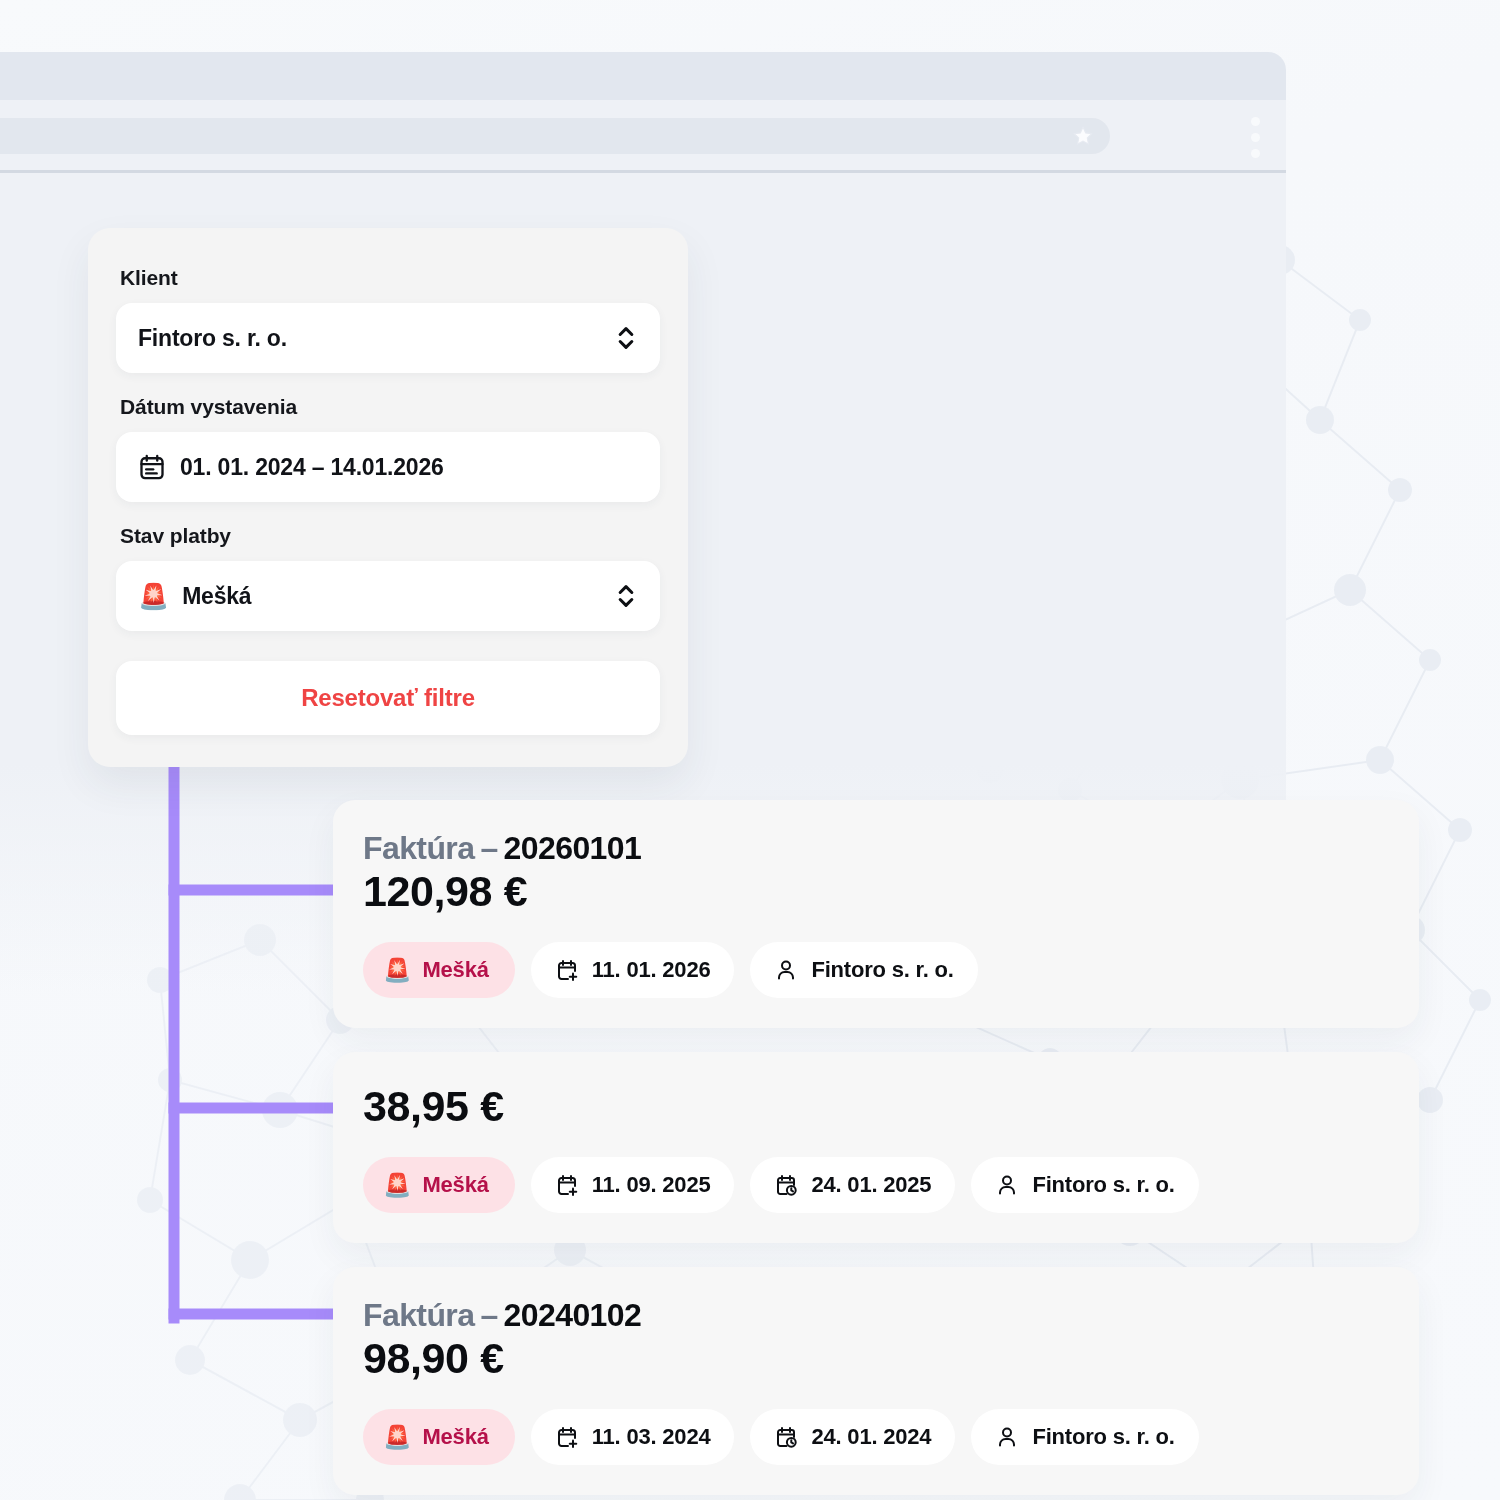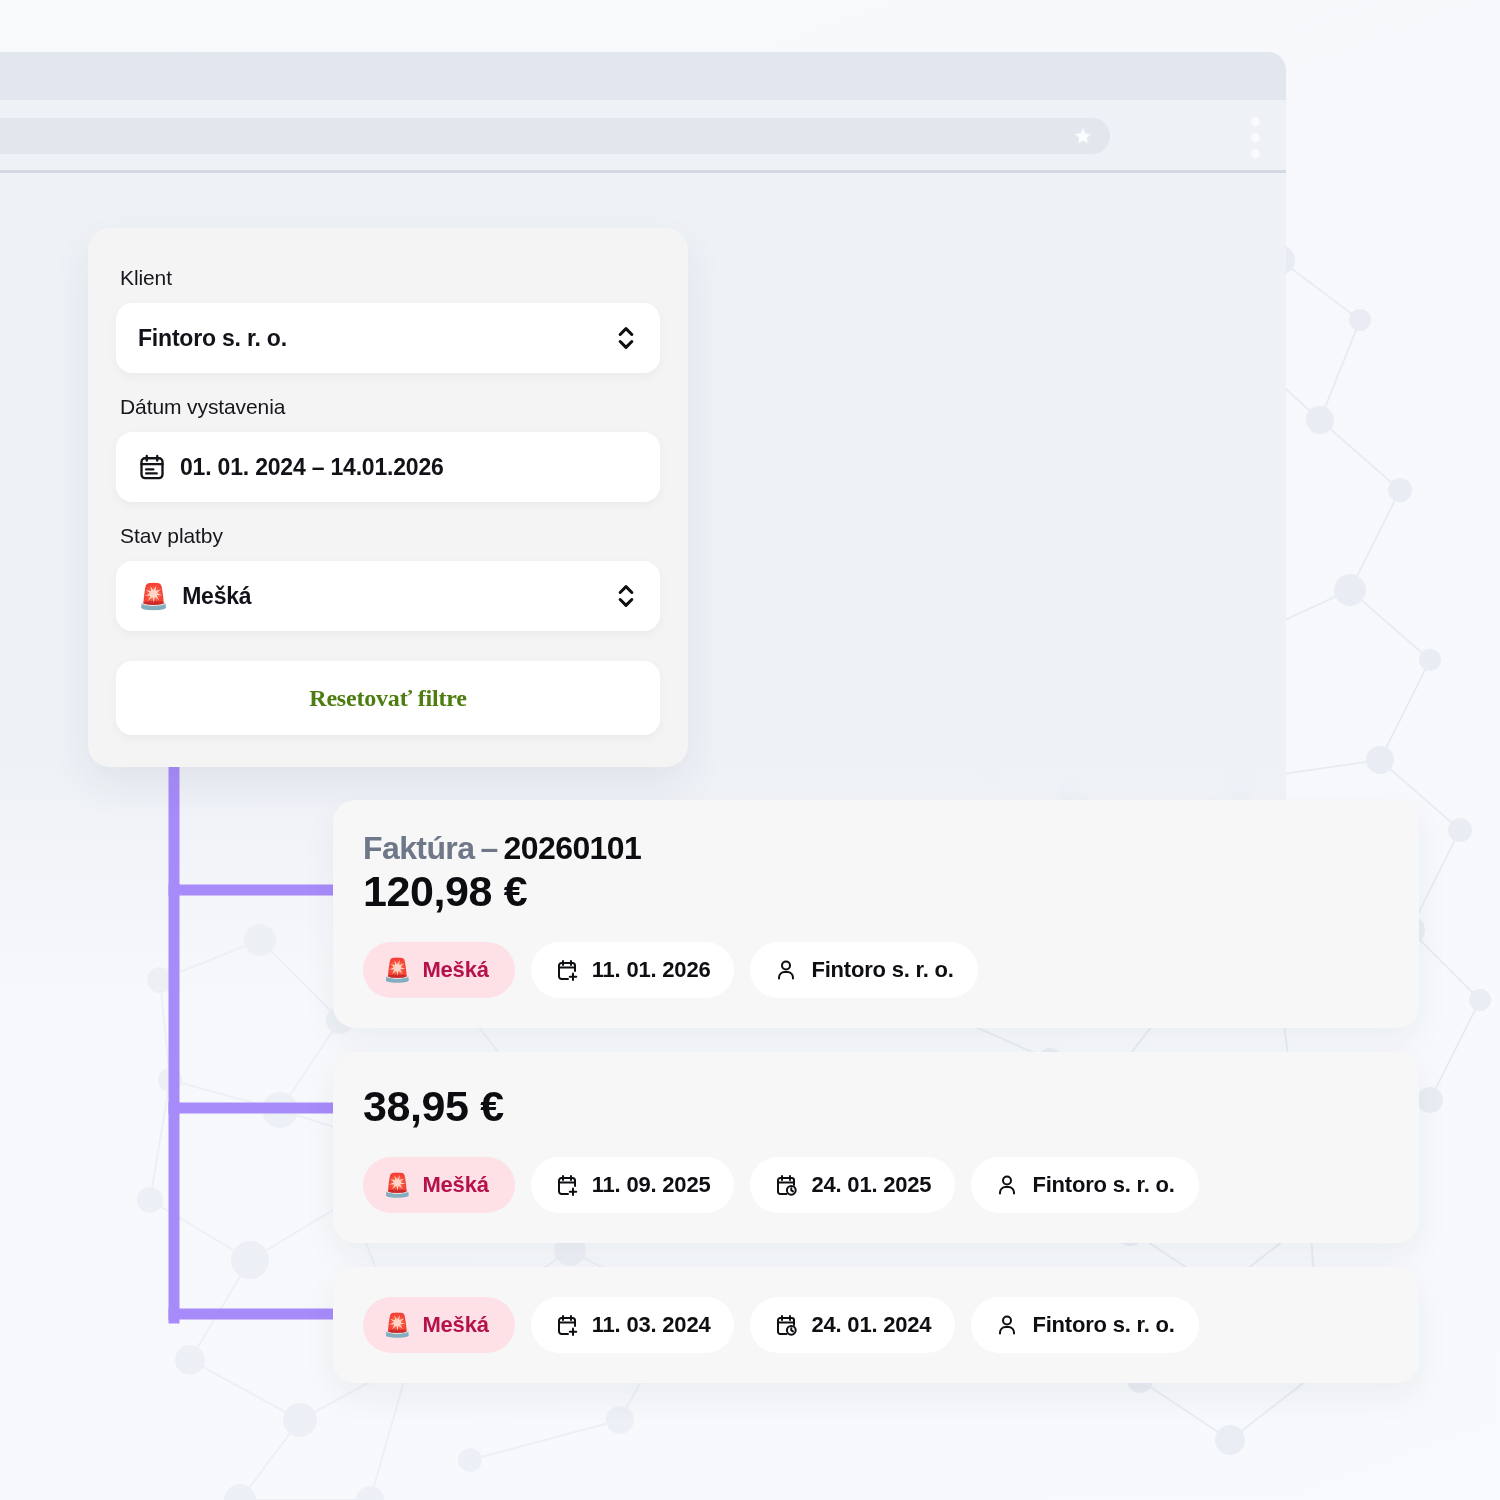--- a/index.html
+++ b/index.html
@@ -125,21 +125,21 @@
     top: 228px;
     width: 600px;
     padding: 38px 28px 32px 28px;
     background: #f4f4f4;
     border-radius: 22px;
     box-shadow: 0 18px 40px rgba(40,50,75,0.07);
   }
 
   .field-label {
     font-size: 21px;
-    font-weight: 400;
+    font-weight: 700;
     color: #15171c;
     letter-spacing: -0.1px;
     margin-bottom: 13px;
     margin-left: 4px;
   }
 
   .field-group { margin-bottom: 22px; }
   .field-group:last-of-type { margin-bottom: 0; }
 
   .control {
@@ -181,24 +181,24 @@
     color: #0d0f13;
   }
 
   #reset-filters-button {
     margin-top: 30px;
     width: 100%;
     height: 74px;
     background: #ffffff;
     border: none;
     border-radius: 16px;
-    font-family: Liberation Serif, serif;
+    font-family: Liberation Sans, sans-serif;
     font-size: 24px;
     font-weight: 800;
-    color: #4d7c0f;
+    color: #ef4444;
     letter-spacing: -0.2px;
     cursor: pointer;
     box-shadow: 0 3px 10px rgba(40,50,75,0.05);
   }
 
   
   #connector-tree {
     position: absolute;
     left: 168px;
     top: 744px;
@@ -551,20 +551,26 @@
           <circle cx="12" cy="7.5" r="4"></circle>
           <path d="M5 20.5v-1a5.5 5.5 0 0 1 5.5-5.5h3a5.5 5.5 0 0 1 5.5 5.5v1"></path>
         </svg>
         <span>Fintoro s. r. o.</span>
       </span>
 
     </div>
   </article>
 
   <article class="invoice-card">
+    <div class="invoice-top">
+      <h2 class="invoice-title">
+        <span class="word">Faktúra</span><span class="dash">–</span><span class="num">20240102</span>
+      </h2>
+      <div class="invoice-amount">98,90 €</div>
+    </div>
     <div class="invoice-meta">
 
       <span class="pill status">
         <span class="emoji-icon">🚨</span>
         <span>Mešká</span>
       </span>
 
       <span class="pill">
         <svg class="pill-icon" viewBox="0 0 24 24" fill="none" stroke="currentColor" stroke-width="2" stroke-linecap="round" stroke-linejoin="round">
           <path d="M20 13V7.5a2.5 2.5 0 0 0-2.5-2.5h-11A2.5 2.5 0 0 0 4 7.5v11A2.5 2.5 0 0 0 6.5 21H13"></path>

